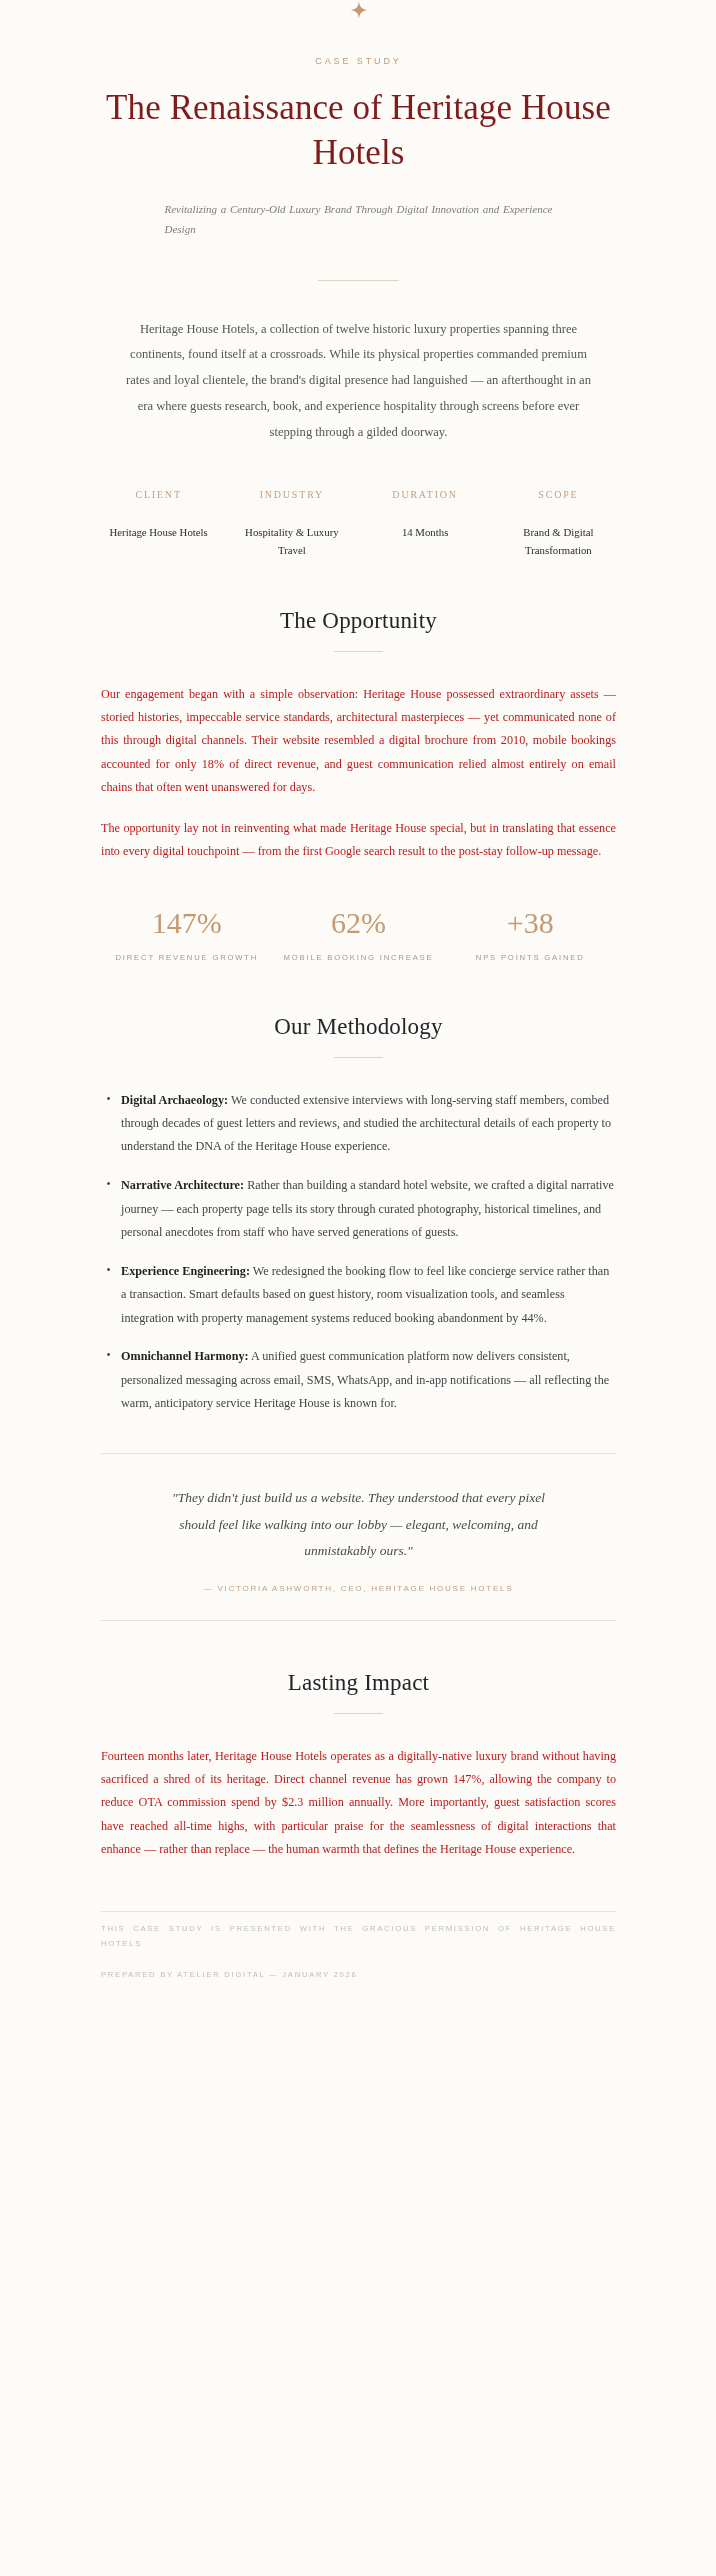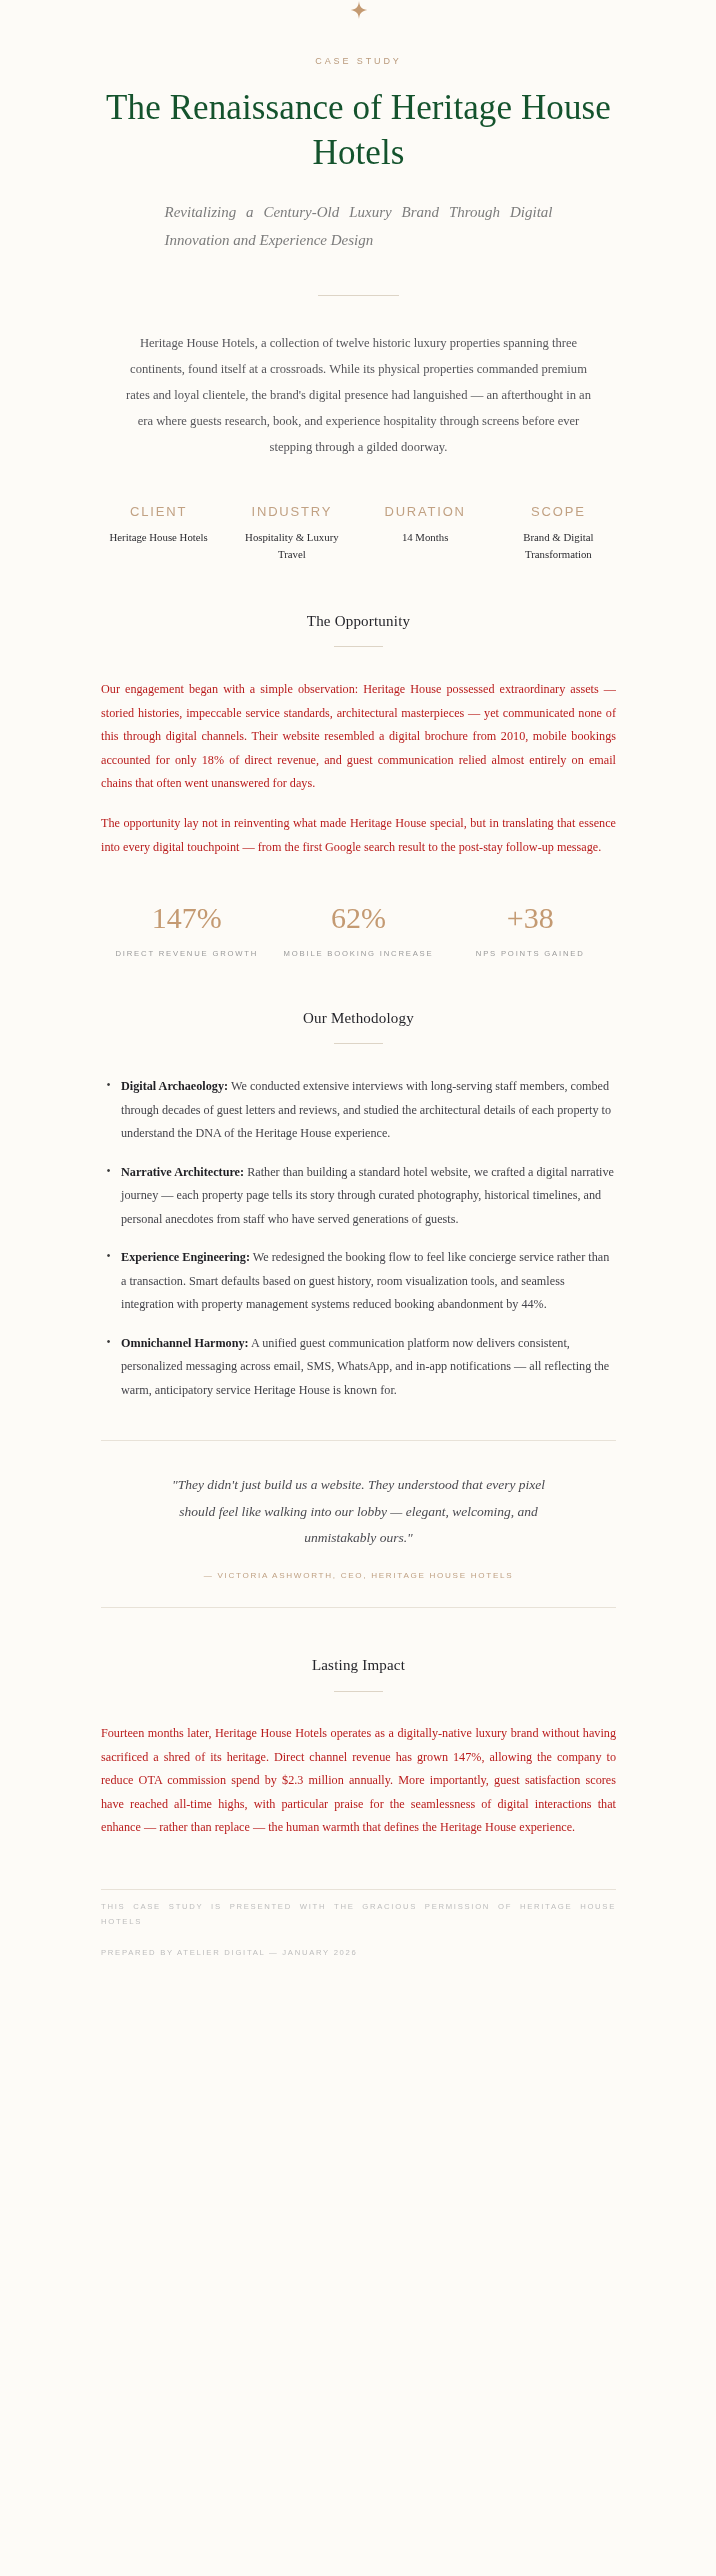--- a/index.html
+++ b/index.html
@@ -43,28 +43,28 @@
     letter-spacing: 2.9px;
     color: #b99a7c;
     text-transform: uppercase;
     margin-bottom: 20px;
   }
   h1.doc-title {
     font-family: "Liberation Serif", serif;
     font-size: 35px;
     font-weight: 400;
     line-height: 1.28;
-    color: #14532d;
+    color: #7f1d1d;
     margin: 0 0 23.5px 0;
     letter-spacing: 0.1px;
   }
   .subtitle {
     font-family: "Liberation Serif", serif;
     font-style: italic;
-    font-size: 15px;
+    font-size: 11px;
     line-height: 1.85;
     color: #7c7c7c;
     width: 388px;
     margin: 12px auto;
     text-align: justify;
     text-align-last: left;
   }
   .rule-short {
     width: 81px;
     height: 0.9px;
@@ -87,43 +87,43 @@
     justify-content: space-between;
     margin: 43px auto 0 auto;
     width: 533px;
   }
   .meta-cell {
     flex: 1;
     text-align: center;
     padding: 0 5.4px;
   }
   .meta-label {
-    font-family: Liberation Sans, sans-serif;
-    font-size: 13px;
+    font-family: Liberation Serif, serif;
+    font-size: 10px;
     letter-spacing: 1.8px;
     color: #c1a183;
     text-transform: uppercase;
-    margin-bottom: 10px;
+    margin-bottom: 24px;
   }
   .meta-value {
     font-family: "Liberation Serif", serif;
     font-weight: normal;
     font-size: 10.8px;
     line-height: 1.65;
     color: #2b2b30;
   }
 
   
   .section {
     margin-top: 49px;
   }
   h2.section-title {
     font-family: "Liberation Serif", serif;
     font-weight: 400;
-    font-size: 15px;
+    font-size: 23px;
     color: #24242a;
     text-align: center;
     margin: 0 0 0 0;
     letter-spacing: 0.2px;
   }
   .title-rule {
     width: 49px;
     height: 0.9px;
     background: #ddd4c6;
     margin: 16.3px auto 31px auto;

